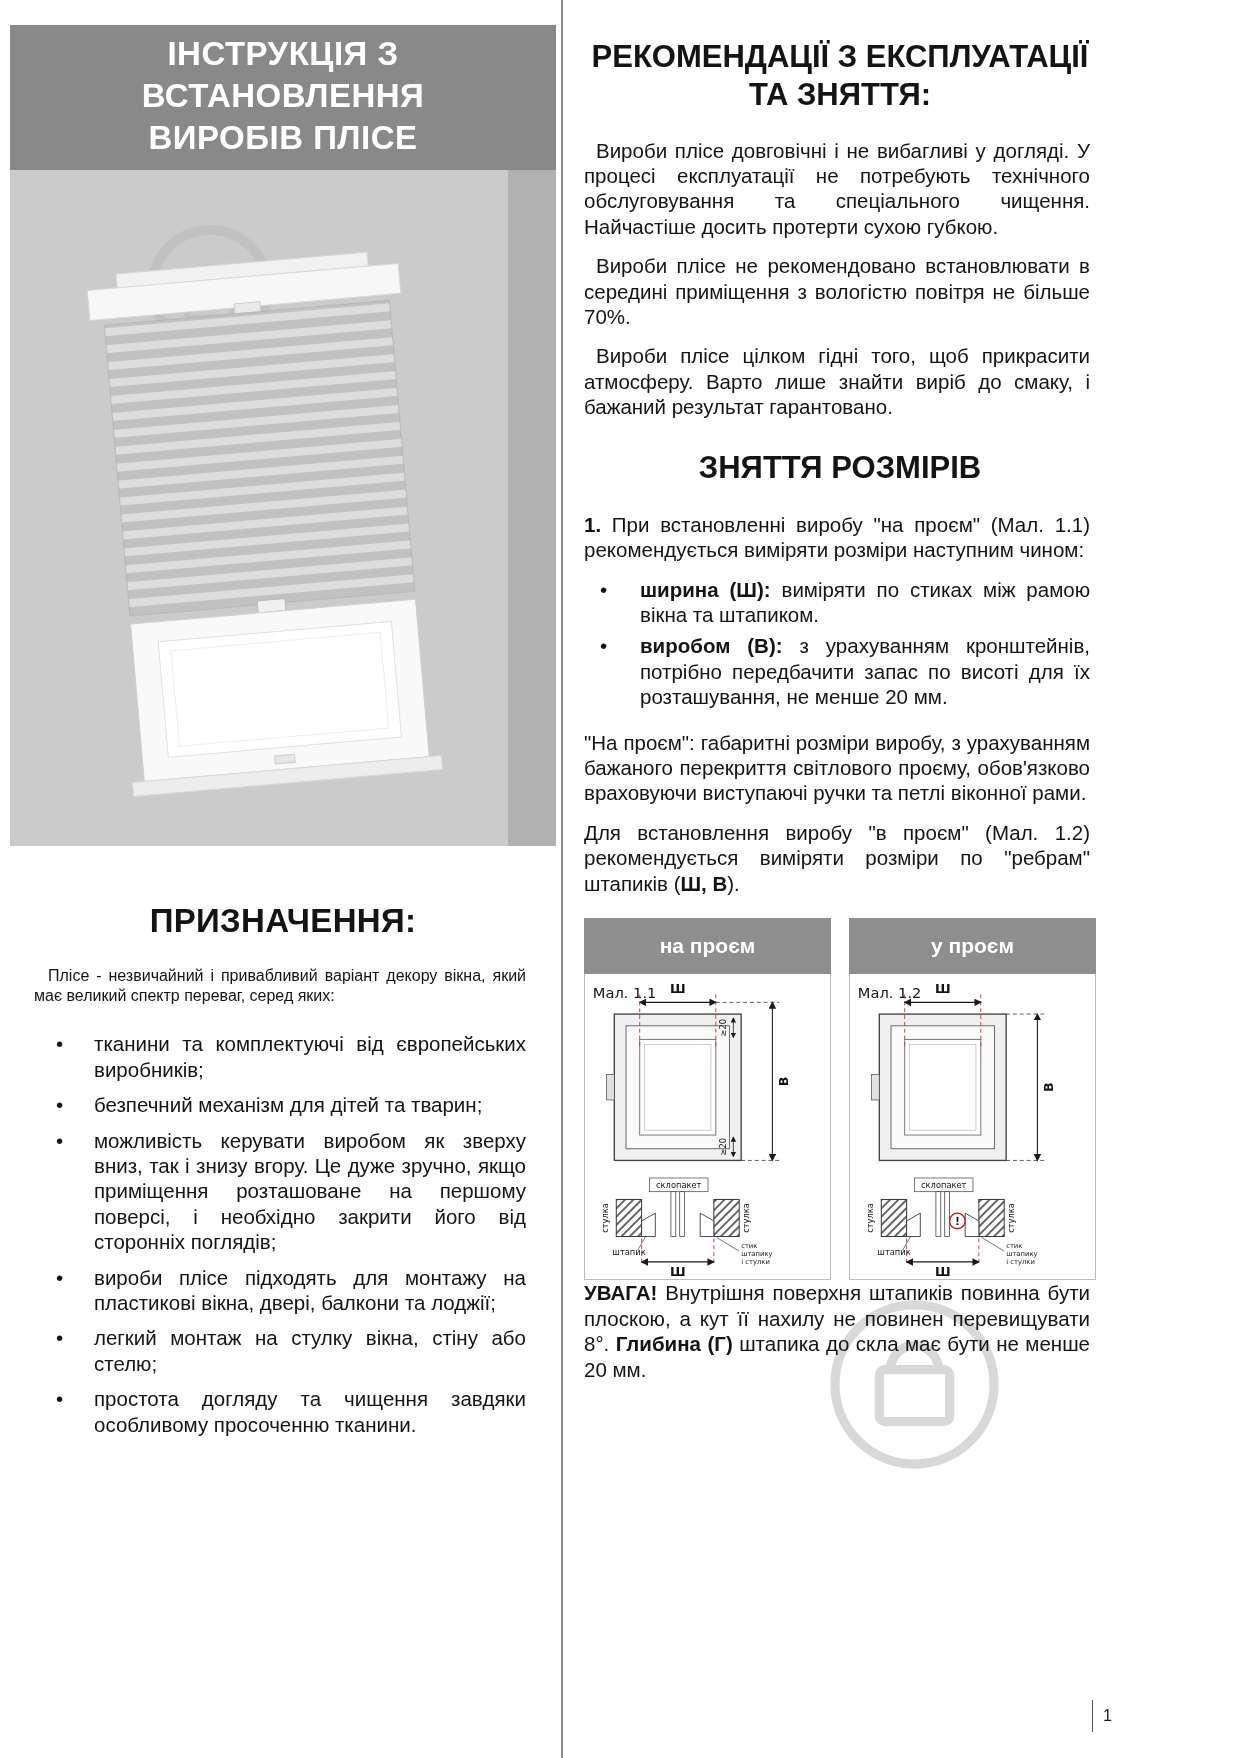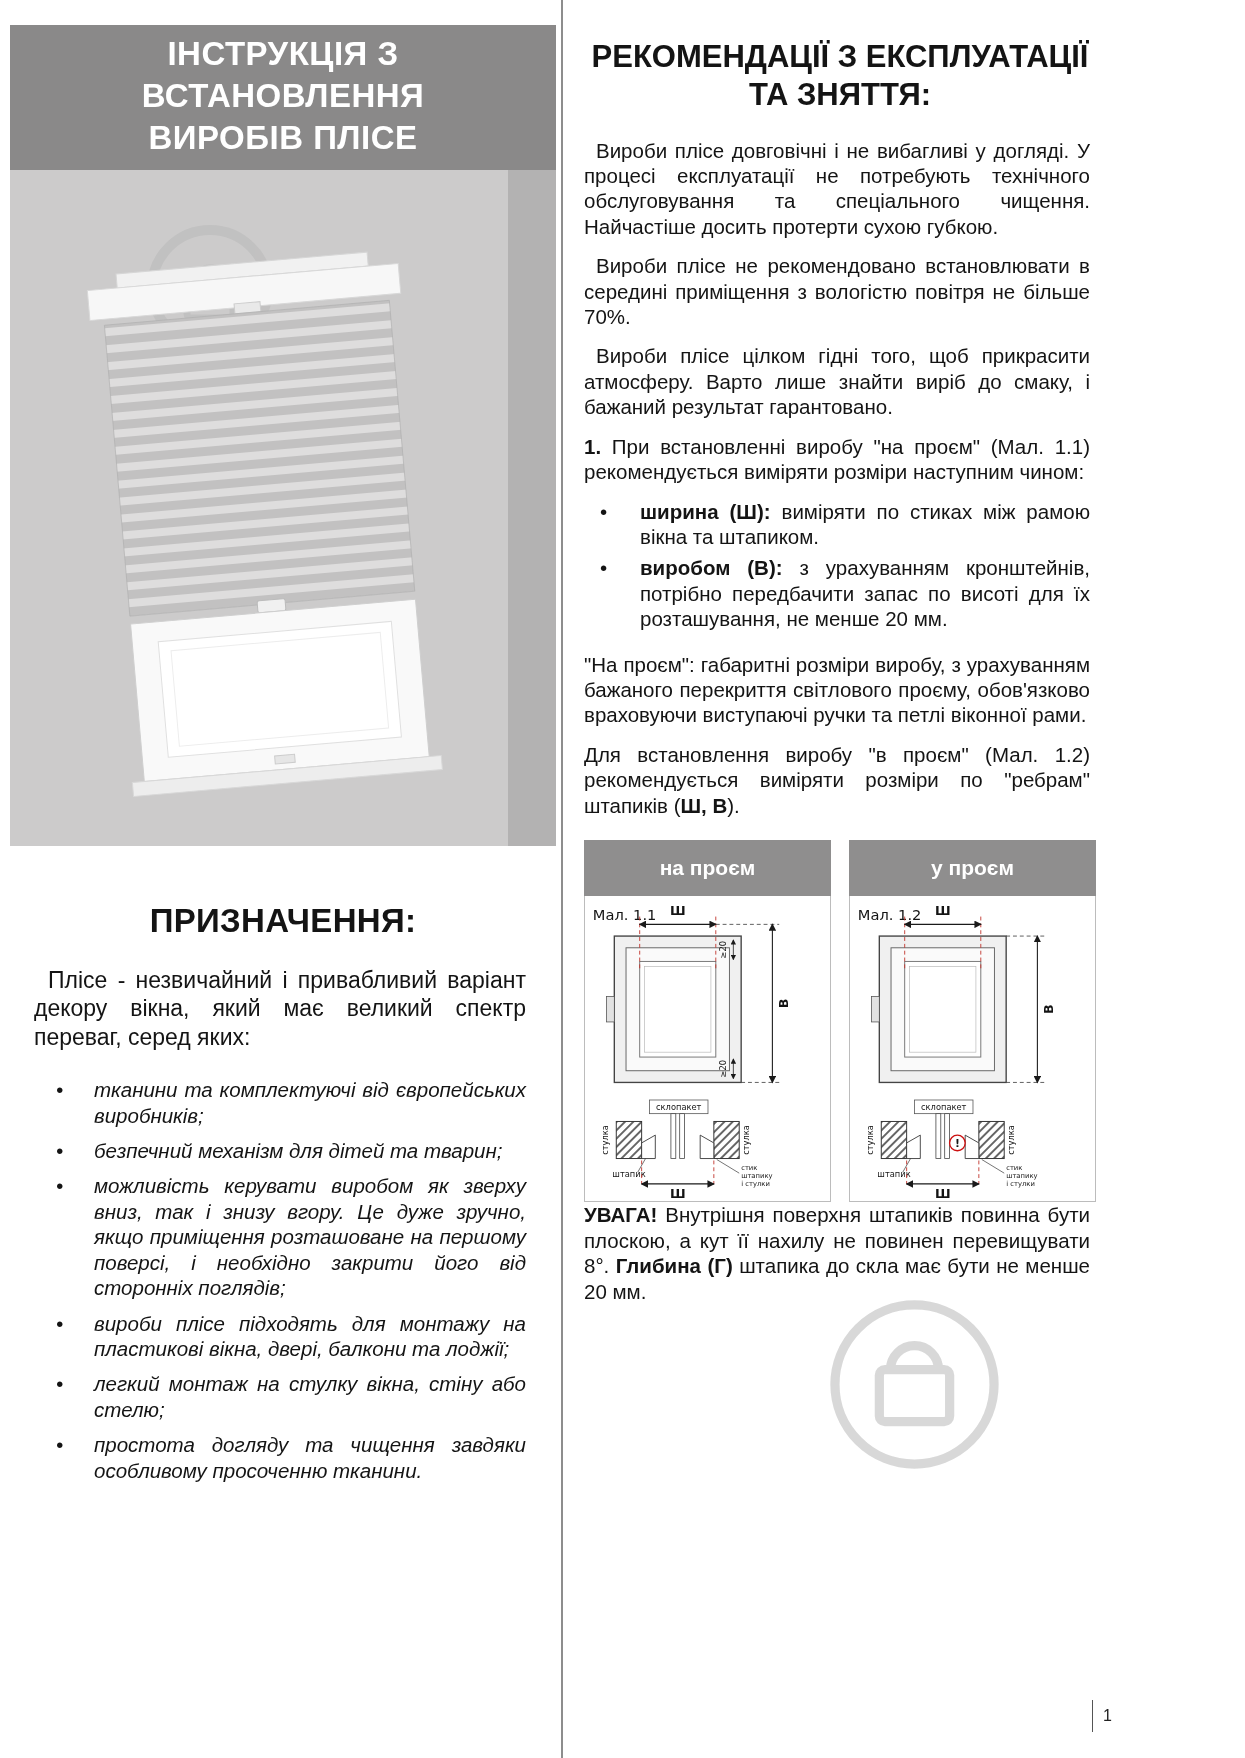--- a/index.html
+++ b/index.html
@@ -11,24 +11,24 @@
   
   .col-left{position:absolute;left:10px;top:25px;width:546px;}
   .banner{
     background:#8a8989;color:#ffffff;text-align:center;font-weight:bold;
     font-size:33px;line-height:1.28;padding:8px 12px 10px;letter-spacing:.5px;
   }
   .illustration{height:676px;overflow:hidden;background:#cccbcb;}
   .illustration svg{display:block;}
   h2.purpose{font-size:33px;font-weight:bold;text-align:center;margin:56px 0 26px;letter-spacing:.3px;}
   .col-left p.intro{
-    font-size:23px;line-height:1.24;text-align:justify;
+    font-size:16px;line-height:1.24;text-align:justify;
     margin:0 30px 20px 24px;text-indent:14px;
   }
-  ul.plist{list-style:none;margin:26px 0 0;padding:0 30px 0 0;font-style:italic;}
+  ul.plist{list-style:none;margin:26px 0 0;padding:0 30px 0 0;}
   ul.plist li{
     position:relative;padding-left:84px;font-size:20.5px;line-height:1.24;
     text-align:justify;margin-bottom:10px;
   }
   ul.plist li::before{content:"•";position:absolute;left:46px;top:0;}
   
   .col-right{position:absolute;left:584px;top:38px;width:512px;z-index:2;}
   h1.rtitle{font-size:31px;font-weight:bold;text-align:center;line-height:1.22;margin:0 0 24px;}
   .col-right p{font-size:20.5px;line-height:1.24;text-align:justify;margin:0 6px 14px 0;}
   .col-right p.pindent{text-indent:12px;}
@@ -143,20 +143,21 @@
 
   <h1 class="rtitle">
     <span>РЕКОМЕНДАЦІЇ З ЕКСПЛУАТАЦІЇ</span><br>
     <span>ТА ЗНЯТТЯ:</span>
   </h1>
 
   <p class="pindent">Вироби плісе довговічні і не вибагливі у догляді. У процесі експлуатації не потребують технічного обслуговування та спеціального чищення. Найчастіше досить протерти сухою губкою.</p>
   <p class="pindent">Вироби плісе не рекомендовано встановлювати в середині приміщення з вологістю повітря не більше 70%.</p>
   <p class="pindent">Вироби плісе цілком гідні того, щоб прикрасити атмосферу. Варто лише знайти виріб до смаку, і бажаний результат гарантовано.</p>
 
+  <h2 class="mtitle">ЗНЯТТЯ РОЗМІРІВ</h2>
 
   <p><b>1.</b><span> При встановленні виробу "на проєм" (Мал. 1.1) рекомендується виміряти розміри наступним чином:</span></p>
 
   <ul class="rlist">
     <li><b>ширина (Ш):</b><span> виміряти по стиках між рамою вікна та штапиком.</span></li>
     <li><b>виробом (В):</b><span> з урахуванням кронштейнів, потрібно передбачити запас по висоті для їх розташування, не менше 20 мм.</span></li>
   </ul>
 
   <p>"На проєм": габаритні розміри виробу, з урахуванням бажаного перекриття світлового проєму, обов'язково враховуючи виступаючі ручки та петлі віконної рами.</p>
   <p><span>Для встановлення виробу "в проєм" (Мал. 1.2) рекомендується виміряти розміри по "ребрам" штапиків (</span><b>Ш, В</b><span>).</span></p>

